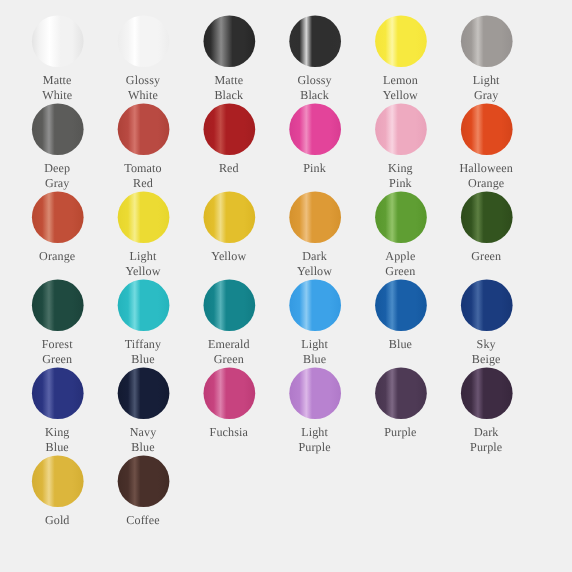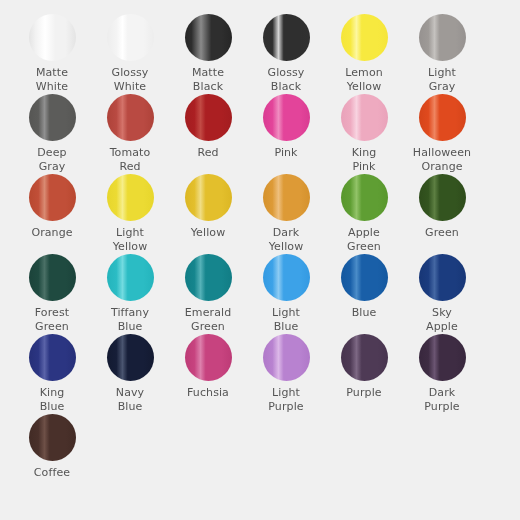--- a/index.html
+++ b/index.html
@@ -15,20 +15,21 @@
     overflow: hidden;
   }
   #palette-grid {
     width: 520px;
     height: 365px;
     box-sizing: border-box;
     padding: 14px 13px 16px 13px;
     display: flex;
     flex-wrap: wrap;
     align-content: flex-start;
+    font-family: Liberation Serif, serif;
   }
   .swatch-cell {
     width: 78px;
     height: 80px;
     display: flex;
     flex-direction: column;
     align-items: center;
     justify-content: flex-start;
   }
   .swatch-dot {
@@ -157,21 +158,21 @@
       <div class="swatch-label">Light
 Blue</div>
     </div>
     <div class="swatch-cell">
       <div class="swatch-dot" title="Blue" style="background: linear-gradient(to right, rgb(20, 88, 159) 0%, rgb(25, 95, 168) 20%, rgb(74, 140, 200) 33%, rgb(25, 95, 168) 44%, rgb(25, 95, 168) 78%, rgb(20, 88, 159) 100%);"></div>
       <div class="swatch-label">Blue</div>
     </div>
     <div class="swatch-cell">
       <div class="swatch-dot" title="Sky Blue" style="background: linear-gradient(to right, rgb(23, 54, 118) 0%, rgb(27, 60, 127) 20%, rgb(68, 103, 163) 33%, rgb(27, 60, 127) 44%, rgb(27, 60, 127) 78%, rgb(23, 54, 118) 100%);"></div>
       <div class="swatch-label">Sky
-Apple</div>
+Beige</div>
     </div>
     <div class="swatch-cell">
       <div class="swatch-dot" title="King Blue" style="background: linear-gradient(to right, rgb(38, 47, 120) 0%, rgb(43, 53, 130) 20%, rgb(90, 99, 168) 33%, rgb(43, 53, 130) 44%, rgb(43, 53, 130) 78%, rgb(38, 47, 120) 100%);"></div>
       <div class="swatch-label">King
 Blue</div>
     </div>
     <div class="swatch-cell">
       <div class="swatch-dot" title="Navy Blue" style="background: linear-gradient(to right, rgb(19, 26, 49) 0%, rgb(22, 30, 56) 20%, rgb(74, 85, 112) 33%, rgb(22, 30, 56) 44%, rgb(22, 30, 56) 78%, rgb(19, 26, 49) 100%);"></div>
       <div class="swatch-label">Navy
 Blue</div>
@@ -188,16 +189,20 @@
     <div class="swatch-cell">
       <div class="swatch-dot" title="Purple" style="background: linear-gradient(to right, rgb(71, 52, 78) 0%, rgb(78, 58, 85) 20%, rgb(125, 104, 132) 33%, rgb(78, 58, 85) 44%, rgb(78, 58, 85) 78%, rgb(71, 52, 78) 100%);"></div>
       <div class="swatch-label">Purple</div>
     </div>
     <div class="swatch-cell">
       <div class="swatch-dot" title="Dark Purple" style="background: linear-gradient(to right, rgb(56, 39, 61) 0%, rgb(62, 44, 67) 20%, rgb(107, 85, 114) 33%, rgb(62, 44, 67) 44%, rgb(62, 44, 67) 78%, rgb(56, 39, 61) 100%);"></div>
       <div class="swatch-label">Dark
 Purple</div>
     </div>
     <div class="swatch-cell">
+      <div class="swatch-dot" title="Gold" style="background: linear-gradient(to right, rgb(212, 174, 51) 0%, rgb(220, 182, 60) 20%, rgb(238, 214, 136) 33%, rgb(220, 182, 60) 44%, rgb(220, 182, 60) 78%, rgb(212, 174, 51) 100%);"></div>
+      <div class="swatch-label">Gold</div>
+    </div>
+    <div class="swatch-cell">
       <div class="swatch-dot" title="Coffee" style="background: linear-gradient(to right, rgb(66, 43, 37) 0%, rgb(73, 48, 42) 20%, rgb(110, 80, 71) 33%, rgb(73, 48, 42) 44%, rgb(73, 48, 42) 78%, rgb(66, 43, 37) 100%);"></div>
       <div class="swatch-label">Coffee</div>
     </div>
   </div>
 
 </body></html>

